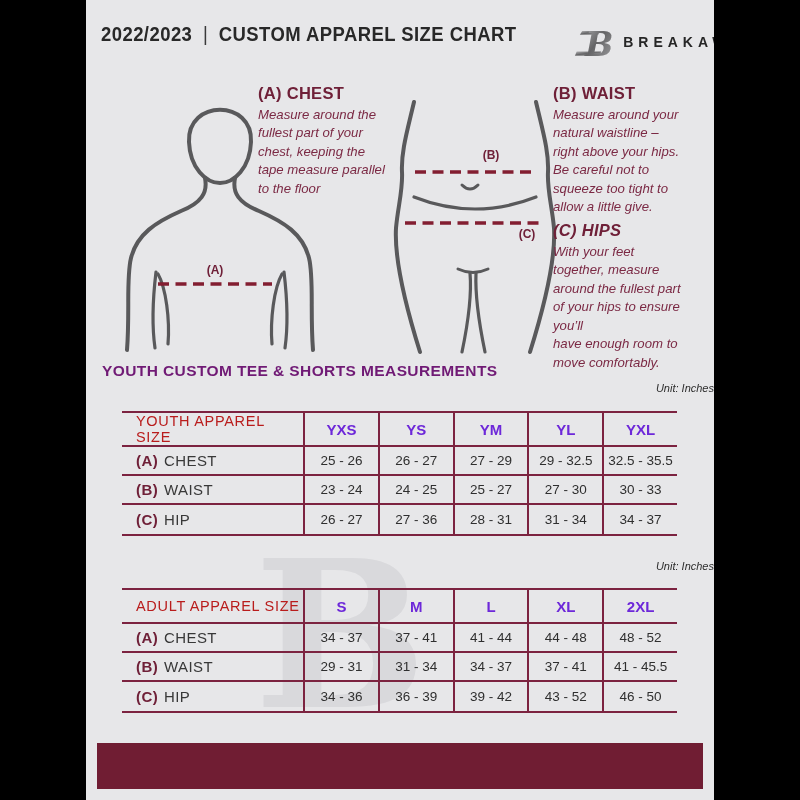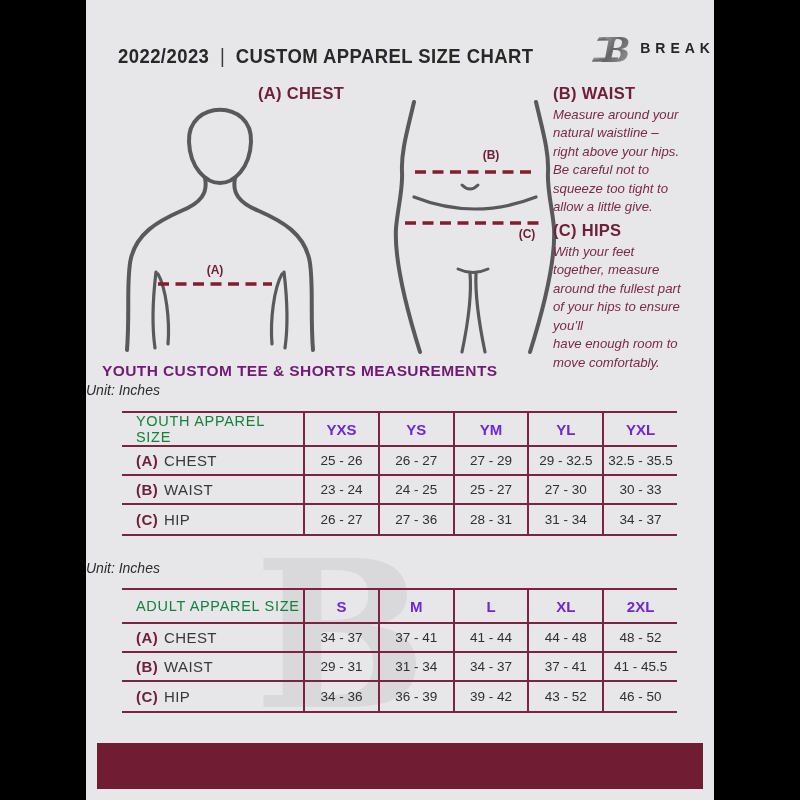--- a/index.html
+++ b/index.html
@@ -12,46 +12,46 @@
     --footer:#701d33;
     --fig:#59595b;
   }
   *{margin:0;padding:0;box-sizing:border-box;}
   html,body{width:800px;height:800px;background:#000;overflow:hidden;
     font-family:"Liberation Sans",sans-serif;}
   .stage{position:relative;width:800px;height:800px;background:#000;}
   .page{position:absolute;left:86px;top:0;width:628px;height:800px;background:var(--bg);overflow:hidden;}
 
   
-  .hdr{position:absolute;left:32px;right:22px;top:22px;height:46px;display:flex;align-items:flex-end;justify-content:space-between;z-index:3;}
+  .hdr{position:absolute;left:15px;right:22px;top:22px;height:46px;display:flex;align-items:flex-start;justify-content:space-between;z-index:3;}
   .hdr-title{display:flex;align-items:center;white-space:nowrap;transform:scaleX(.88);transform-origin:left center;
     font-weight:bold;font-size:21px;color:#282828;letter-spacing:.5px;}
   .hdr-title .divider{margin:0 12px;font-weight:normal;color:#3a3a3a;}
   .logo{display:flex;align-items:center;gap:8px;}
   .brand{font-weight:bold;font-size:14px;letter-spacing:5px;color:#262626;}
 
   
   .guide-head{position:absolute;font-weight:bold;font-size:16.5px;color:var(--maroon-head);letter-spacing:.3px;z-index:2;}
   .guide-para{position:absolute;font-style:italic;font-size:13.2px;line-height:1.4;color:var(--maroon-text);white-space:pre-line;z-index:2;}
   .fig{position:absolute;z-index:1;}
   .fig-label{position:absolute;width:40px;text-align:center;font-weight:bold;font-size:12px;color:var(--maroon-head);z-index:2;}
 
   
   .sec-title{position:absolute;left:16px;width:100%;text-align:left;font-weight:600;font-size:15.5px;letter-spacing:.4px;color:#701a75;z-index:2;}
-  .sec-unit{position:absolute;left:0;width:100%;text-align:left;font-style:italic;font-size:14px;color:#2d2d2d;z-index:2;}
+  .sec-unit{position:absolute;left:0;width:100%;text-align:right;font-style:italic;font-size:11px;color:#2d2d2d;z-index:2;}
   .sz-table{position:absolute;left:36px;width:555px;border-top:2px solid var(--maroon-line);border-bottom:2px solid var(--maroon-line);z-index:2;}
   .tr{display:grid;grid-template-columns:181px repeat(5,1fr);border-bottom:2px solid var(--maroon-line);}
   .tr:last-child{border-bottom:none;}
   .tr.head{height:34px;}
   .tr.row{height:29px;}
   .td{display:flex;align-items:center;justify-content:center;border-left:2px solid var(--maroon-line);
     font-size:13.5px;color:#2f2f2f;}
   .td.lab{justify-content:flex-start;padding-left:14px;border-left:none;}
   .tr.head .td{font-weight:bold;font-size:15px;color:#6d28d9;}
-  .tr.head .td.lab{font-weight:normal;font-size:14.5px;letter-spacing:.7px;color:#15803d;}
+  .tr.head .td.lab{font-weight:normal;font-size:14.5px;letter-spacing:.7px;color:#b91c1c;}
   .tr.row .td.lab{font-size:15px;letter-spacing:.4px;color:#383838;}
   .prefix{color:var(--maroon-head);font-weight:bold;margin-right:6px;}
 
   
   .watermark{position:absolute;left:168px;top:533px;font-family:"DejaVu Serif",serif;font-weight:bold;
     font-size:205px;line-height:1;color:#d9d9dc;z-index:0;user-select:none;}
   .footer-bar{position:absolute;left:11px;top:743px;width:606px;height:46px;background:var(--footer);z-index:2;}
 </style>
 </head>
 <body>
@@ -108,30 +108,35 @@
         <path d="M80 173 C82 196 77 228 72 252" stroke-width="3.2"></path>
         <path d="M86 173 C85 196 90 228 95 252" stroke-width="3.2"></path>
       </g>
       <path d="M25 72 H145" fill="none" stroke="#831e31" stroke-width="3.5" stroke-dasharray="11 6.5"></path>
       <path d="M15 123 H155" fill="none" stroke="#831e31" stroke-width="3.5" stroke-dasharray="11 6.5"></path>
     </svg>
     <span class="fig-label" style="left:385px;top:148px;">(B)</span>
     <span class="fig-label" style="left:421px;top:227px;">(C)</span>
 
     <div class="guide-head" style="left:172px;top:84px;">(A) CHEST</div>
+    <div class="guide-para" style="left:172px;top:106px;width:140px;">Measure around the
+fullest part of your
+chest, keeping the
+tape measure parallel
+to the floor</div>
 
     <div class="guide-head" style="left:467px;top:84px;">(B) WAIST</div>
     <div class="guide-para" style="left:467px;top:106px;width:145px;">Measure around your
 natural waistline –
 right above your hips.
 Be careful not to
 squeeze too tight to
 allow a little give.</div>
 
-    <div class="guide-head" style="left:467px;top:221px;">(C) HIPS</div>
+    <div class="guide-head" style="left:467px;top:221px;font-style:italic;">(C) HIPS</div>
     <div class="guide-para" style="left:467px;top:243px;width:150px;">With your feet
 together, measure
 around the fullest part
 of your hips to ensure
 you’ll
 have enough room to
 move comfortably.</div>
 
     <div class="sec-title" style="top:362px;">YOUTH CUSTOM TEE &amp; SHORTS MEASUREMENTS</div>
     <div class="sec-unit" style="top:382px;">Unit: Inches</div>

